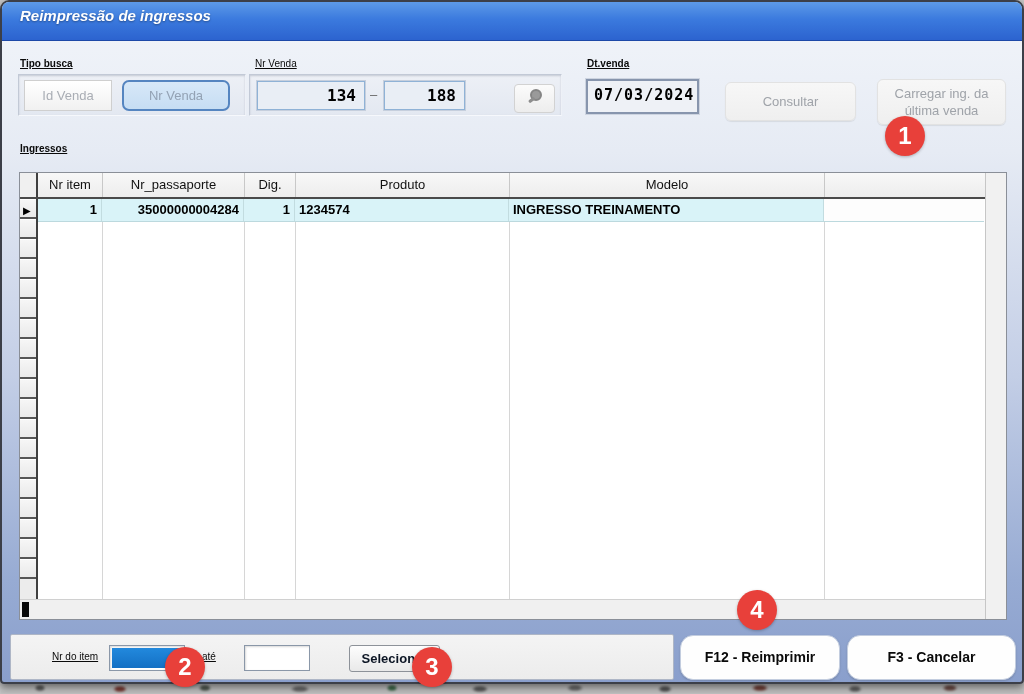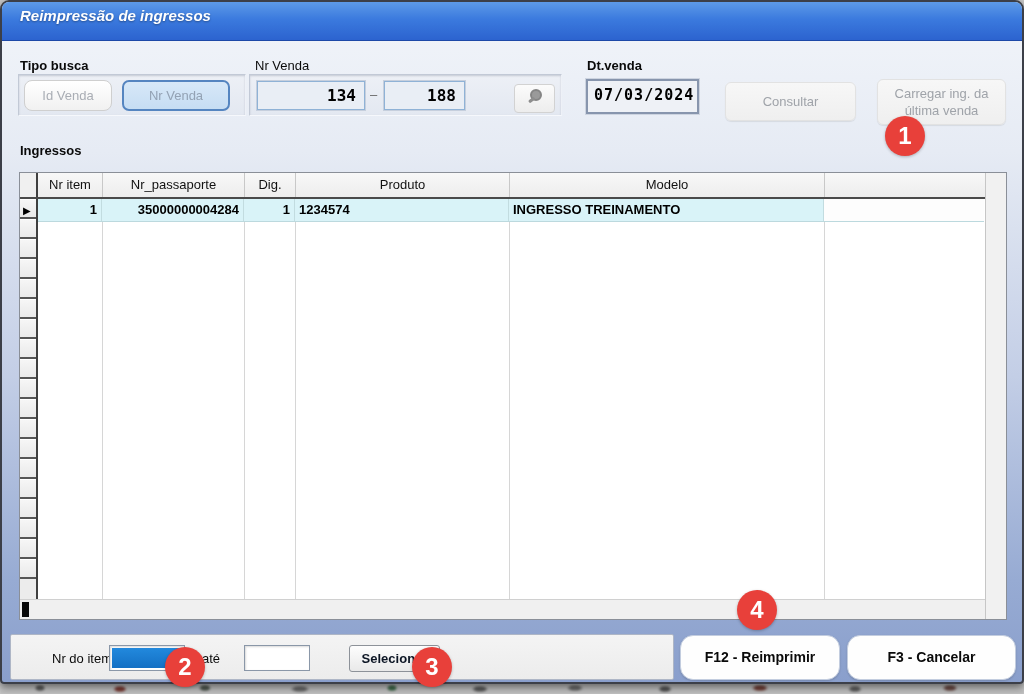--- a/index.html
+++ b/index.html
@@ -37,35 +37,35 @@
   .titlebar {
     position:absolute; left:0; top:0; right:0; height:39px;
     background:linear-gradient(180deg,#5d9ae8 0%,#3b7ade 45%,#2c63cf 100%);
     border-bottom:1px solid #1d49a8;
   }
   .titlebar .title {
     position:absolute; left:18px; top:5px;
     color:#fff; font-size:15px; font-weight:bold; font-style:italic;
     text-shadow:0 1px 2px rgba(0,0,0,.35);
   }
-  .lbl { position:absolute; font-size:13px; color:#0a0a0a; }
+  .lbl { position:absolute; font-size:10px; color:#0a0a0a;text-decoration:underline; }
   .lbl.bold { font-weight:bold; }
   .sunken {
     position:absolute;
     background:linear-gradient(180deg,#edf0f6,#e3e8f1);
     border:1px solid #c2c9d6;
     border-bottom-color:#f6f8fc; border-right-color:#eef1f7;
     box-shadow:inset 0 1px 2px rgba(120,130,150,.35);
   }
   .toggle-btn {
     position:absolute; font-size:13px; text-align:center; cursor:default;
   }
   .btn-idvenda {
     background:linear-gradient(180deg,#ffffff,#f1f1f1);
-    border:1px solid #cfcfcf; border-radius:8px; color:#a9adb4;
+    border:1px solid #cfcfcf; border-radius:0; color:#a9adb4;
     line-height:29px;
   }
   .btn-nrvenda {
     background:linear-gradient(180deg,#d7e8f8,#c6ddf3);
     border:2px solid #5585c0; border-radius:7px; color:#93a2b4;
     line-height:27px;
   }
   .numfield {
     position:absolute; height:29px;
     background:#e9eef5; border:1px solid #8fb2d6;

